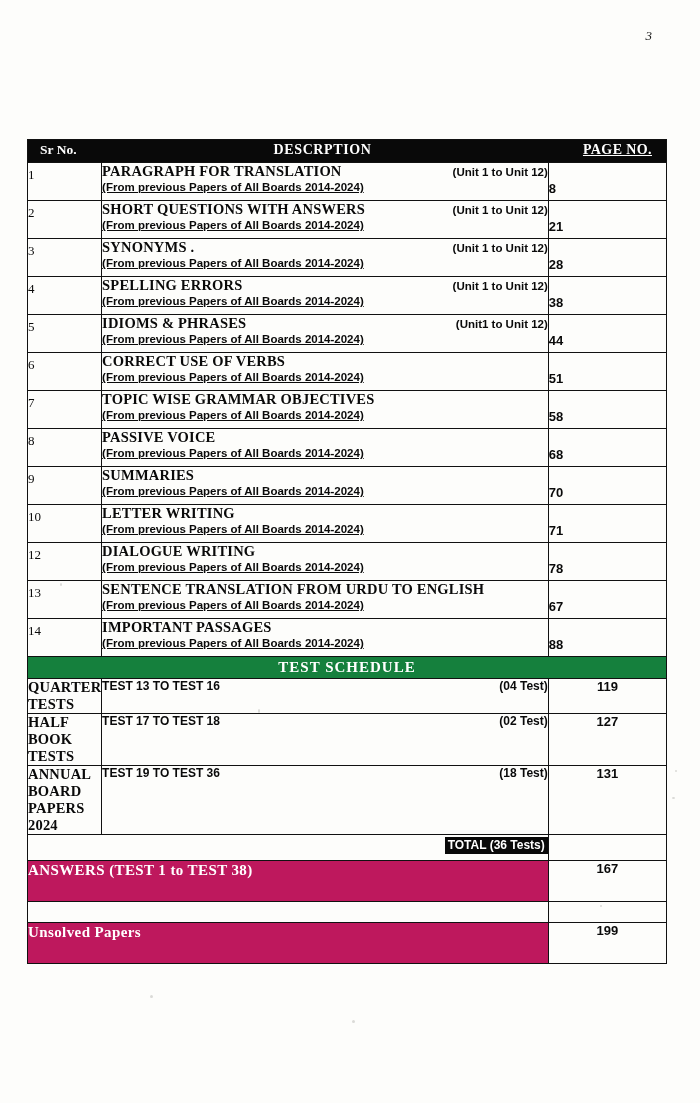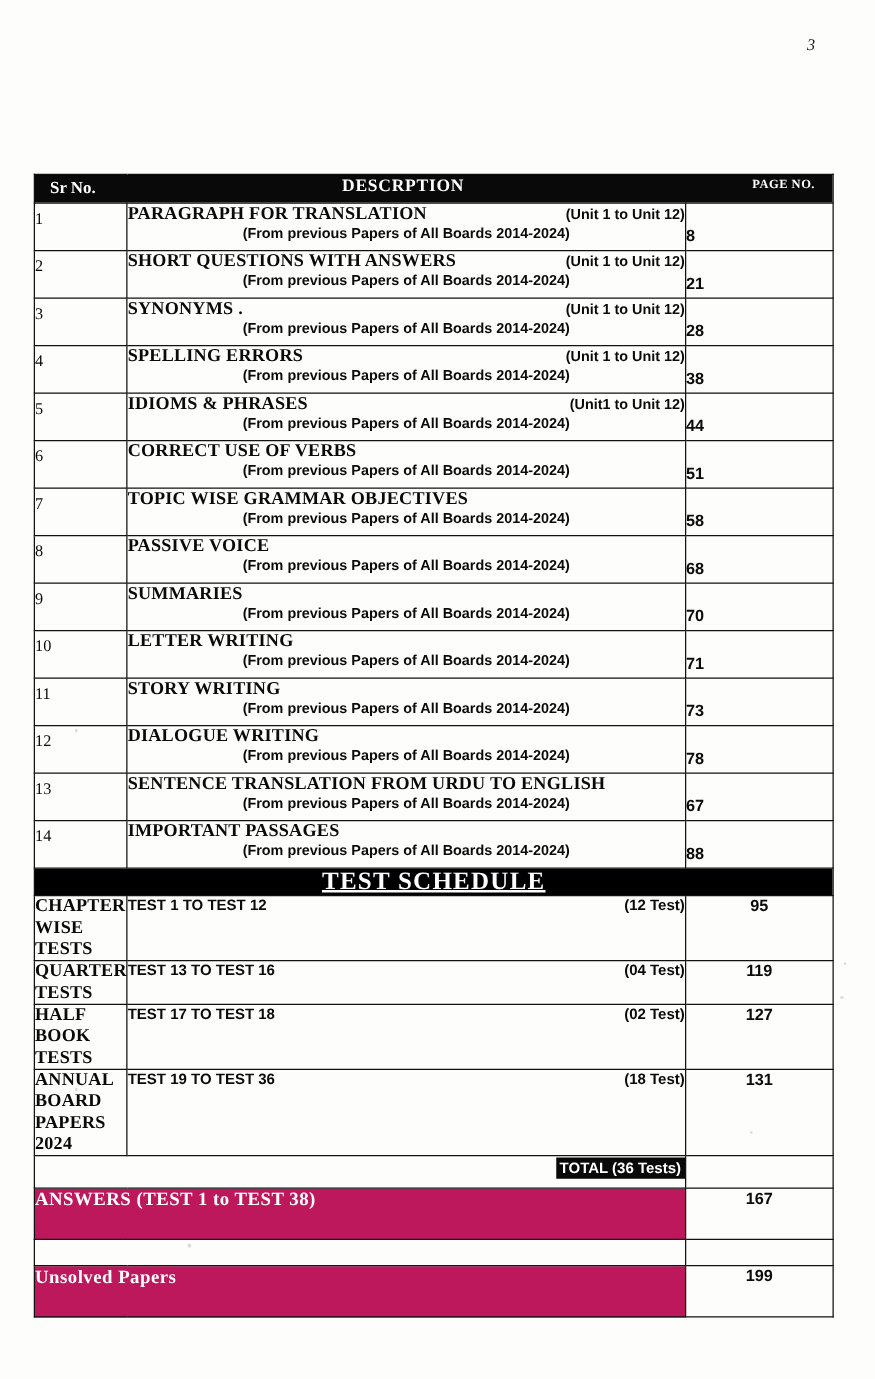--- a/index.html
+++ b/index.html
@@ -91,22 +91,23 @@
     text-align: center;
     font-weight: bold;
     font-size: 14px;
     letter-spacing: .6px;
     padding-right: 62px;
   }
   .hdr-bar .h-page {
     position: absolute;
     right: 14px; top: 2px;
     font-weight: bold;
-    font-size: 10px;
+    font-size: 14px;
     letter-spacing: .4px;
+    text-decoration: underline;
   }
 
   .c-sr  { width: 74px;  text-align: center; }
   .c-desc{ width: 446px; }
   .c-pg  { width: 118px; text-align: center; }
 
   .sr-num {
     font-size: 13px;
     padding-top: 4px;
     display: block;
@@ -125,46 +126,46 @@
     letter-spacing: .2px;
     font-family: "Liberation Serif", serif;
   }
   .desc-unit {
     font-family: "Liberation Sans", sans-serif;
     font-weight: bold;
     font-size: 11.5px;
     white-space: nowrap;
   }
   .desc-line2 {
-    text-align: center;
+    text-align: left;
     font-family: "Liberation Sans", sans-serif;
     font-weight: bold;
     font-size: 11.5px;
     margin-top: 1px;
+    text-decoration: underline;
   }
   .pg-num {
     font-family: "Liberation Sans", sans-serif;
     font-weight: bold;
     font-size: 13px;
     display: block;
     padding-top: 18px;
   }
 
   
   .band {
-    background: #000000;
+    background: #15803d;
     color: #fff;
     text-align: center;
     font-weight: bold;
-    font-size: 20px;
+    font-size: 15px;
     letter-spacing: 1px;
     height: 21px;
     line-height: 21px;
     font-family: "Liberation Serif", serif;
-    text-decoration: underline;
   }
 
   .ts-name {
     font-weight: bold;
     font-size: 14.5px;
     padding: 6px 0 6px 10px;
     font-family: "Liberation Serif", serif;
     letter-spacing: .2px;
   }
   .ts-range-cell { padding: 6px 8px; }
@@ -408,35 +409,20 @@
               <span class="desc-unit"></span>
             </div>
             <div class="desc-line2">(From previous Papers of All Boards 2014-2024)</div>
           </td>
           <td>
             <span class="pg-num">71</span>
           </td>
         </tr>
         <tr>
           <td>
-            <span class="sr-num">11</span>
-          </td>
-          <td class="desc-cell">
-            <div class="desc-line1">
-              <span class="desc-title">STORY WRITING</span>
-              <span class="desc-unit"></span>
-            </div>
-            <div class="desc-line2">(From previous Papers of All Boards 2014-2024)</div>
-          </td>
-          <td>
-            <span class="pg-num">73</span>
-          </td>
-        </tr>
-        <tr>
-          <td>
             <span class="sr-num">12</span>
           </td>
           <td class="desc-cell">
             <div class="desc-line1">
               <span class="desc-title">DIALOGUE WRITING</span>
               <span class="desc-unit"></span>
             </div>
             <div class="desc-line2">(From previous Papers of All Boards 2014-2024)</div>
           </td>
           <td>
@@ -477,30 +463,20 @@
 
     <tbody>
         <tr>
       <td colspan="3" style="padding:0;">
         <div class="band">TEST SCHEDULE</div>
       </td>
     </tr>
 
     </tbody>
       <tbody id="ts-body">
-        <tr>
-          <td colspan="1" class="ts-name">CHAPTER WISE TESTS</td>
-          <td class="ts-range-cell">
-            <div class="ts-range-inner">
-              <span>TEST 1 TO TEST 12</span>
-              <span>(12 Test)</span>
-            </div>
-          </td>
-          <td class="ts-pg">95</td>
-        </tr>
         <tr>
           <td colspan="1" class="ts-name">QUARTER TESTS</td>
           <td class="ts-range-cell">
             <div class="ts-range-inner">
               <span>TEST 13 TO TEST 16</span>
               <span>(04 Test)</span>
             </div>
           </td>
           <td class="ts-pg">119</td>
         </tr>

